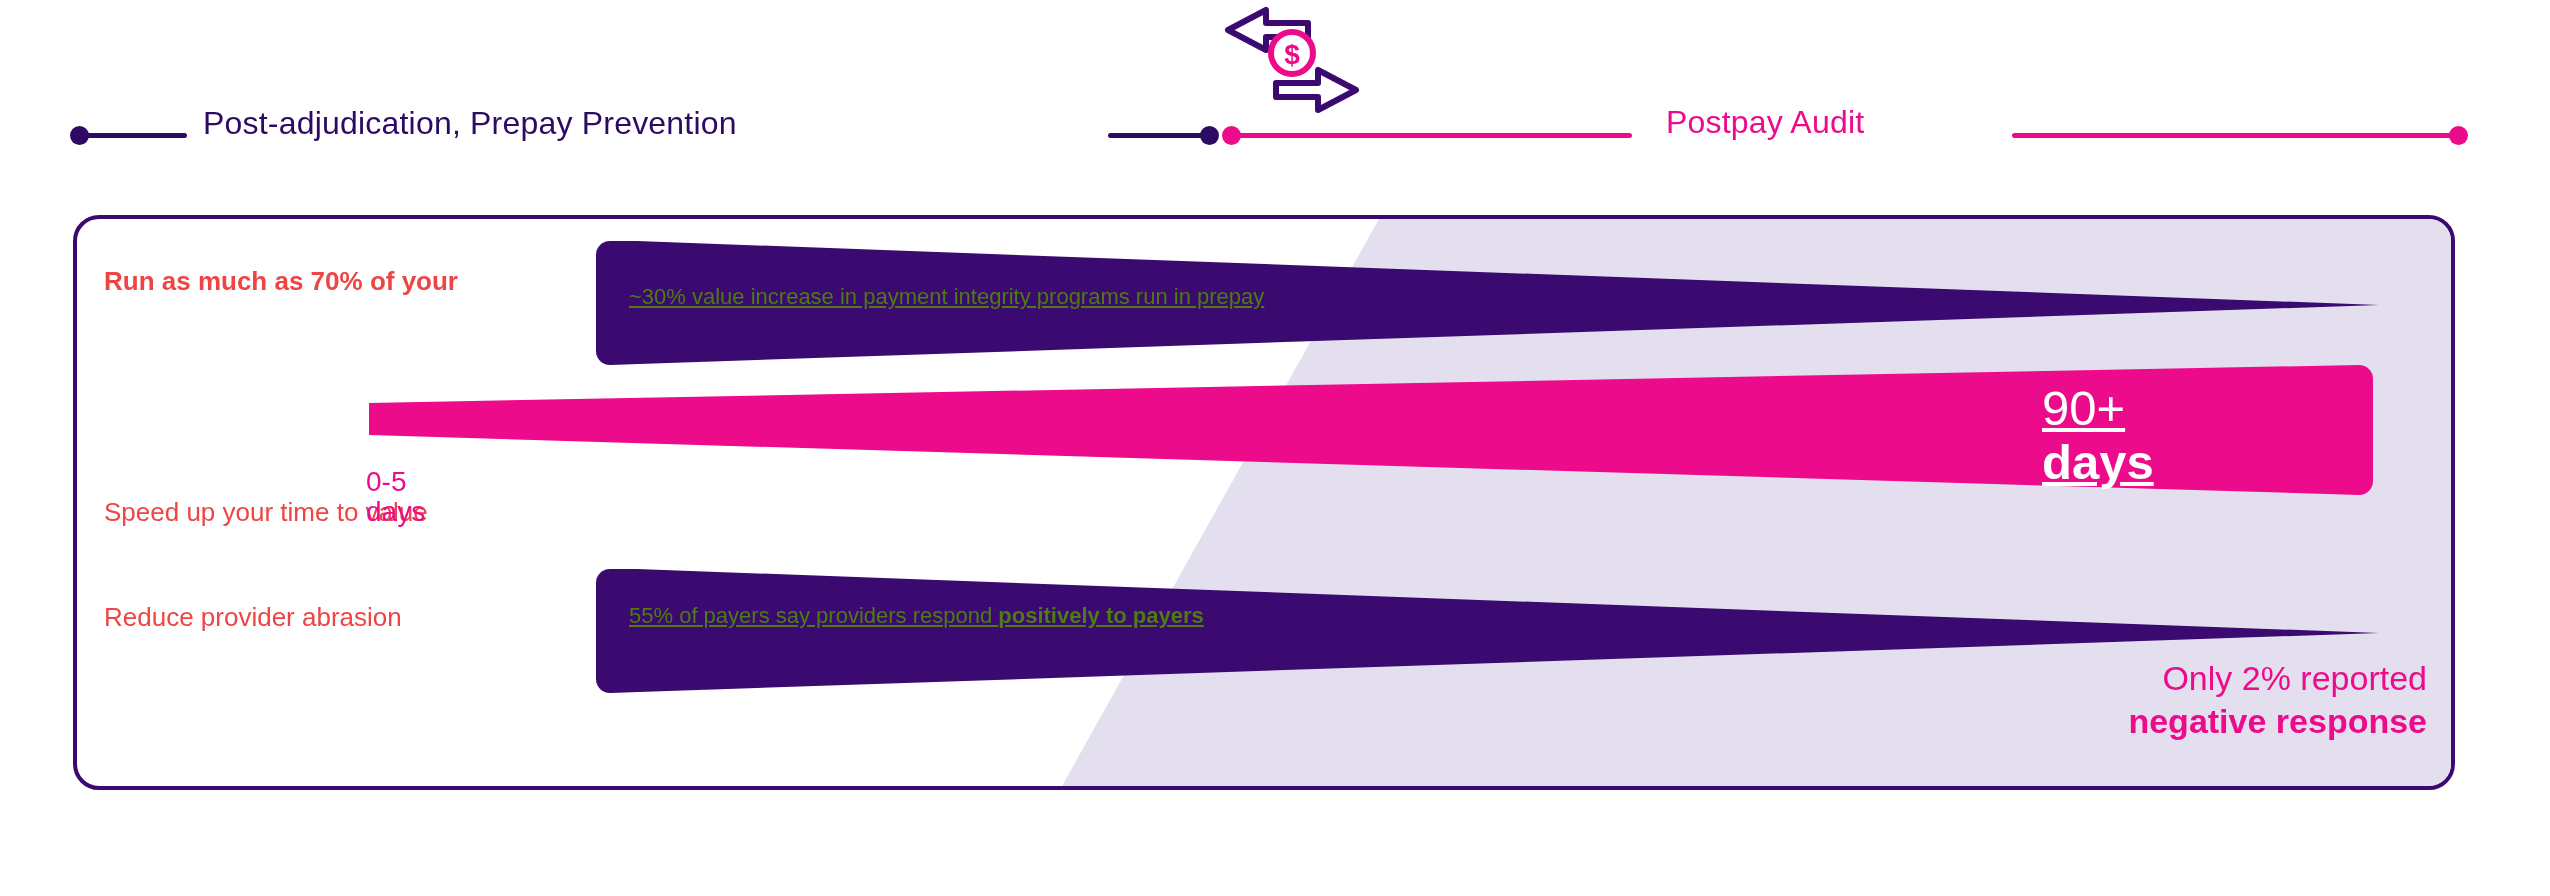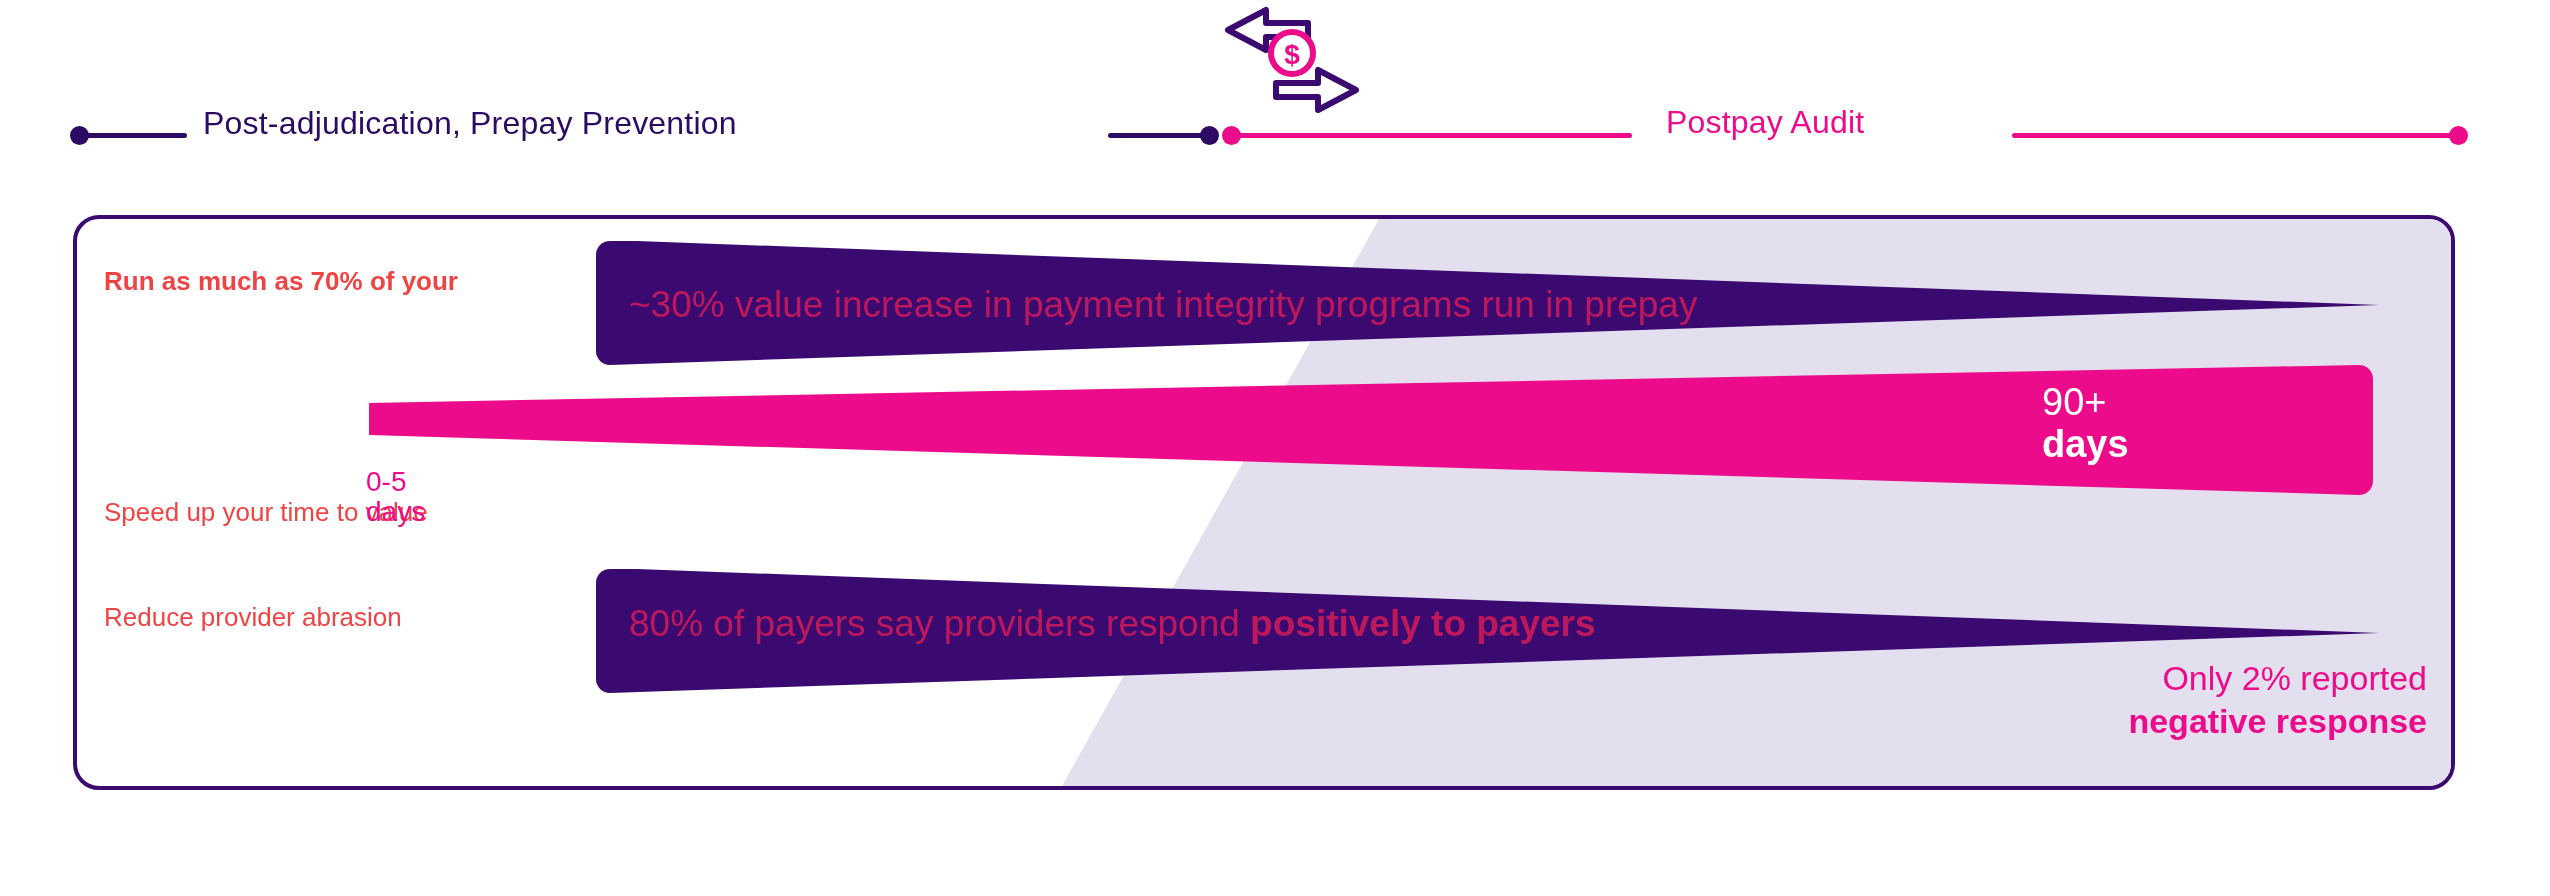--- a/index.html
+++ b/index.html
@@ -40,32 +40,32 @@
     font-size:26px;line-height:1.22;
   }
   .row-label.bold{font-weight:700;}
   .row-label.reg{font-weight:400;}
 
   
   .wedges{position:absolute;left:0;top:0;width:2374px;height:567px;}
 
   
   .wedge-text{
-    position:absolute;color:#be185d;white-space:nowrap;
-    font-size:37px;font-weight:400;
+    position:absolute;color:#4d7c0f;white-space:nowrap;
+    font-size:22px;font-weight:400;text-decoration:underline;
   }
   .wedge-text b{font-weight:700;}
 
   .days-left{
     position:absolute;color:#ec0b8a;font-size:28px;
     line-height:1.08;font-weight:400;white-space:nowrap;
   }
   .days-right{
-    position:absolute;color:#ffffff;font-size:38px;
-    line-height:1.1;white-space:nowrap;text-align:left;
+    position:absolute;color:#ffffff;font-size:49px;
+    line-height:1.1;white-space:nowrap;text-align:left;text-decoration:underline;
   }
   .days-right .big{font-weight:400;display:block;}
   .days-right .sub{font-weight:700;display:block;}
 
   .note{
     position:absolute;right:0;text-align:right;color:#ec0b8a;
     font-size:34px;line-height:1.25;white-space:nowrap;
   }
   .note .l1{font-weight:400;display:block;}
   .note .l2{font-weight:700;display:block;}
@@ -138,21 +138,21 @@
     <div class="days-right" style="left:1965px;top:163px;">
       <span class="big">90+</span>
       <span class="sub">days</span>
     </div>
 
     <div class="row-label reg" style="left:27px;top:383px;width:470px;">
       <span>Reduce provider abrasion</span>
     </div>
 
     <div class="wedge-text" style="left:552px;top:384px;">
-      <span>80% of payers say providers respond </span><b>positively to payers</b>
+      <span>55% of payers say providers respond </span><b>positively to payers</b>
     </div>
 
     <div class="note" style="right:24px;top:438px;">
       <span class="l1">Only 2% reported</span>
       <span class="l2">negative response</span>
     </div>
 
   </div>
 </div>
 

